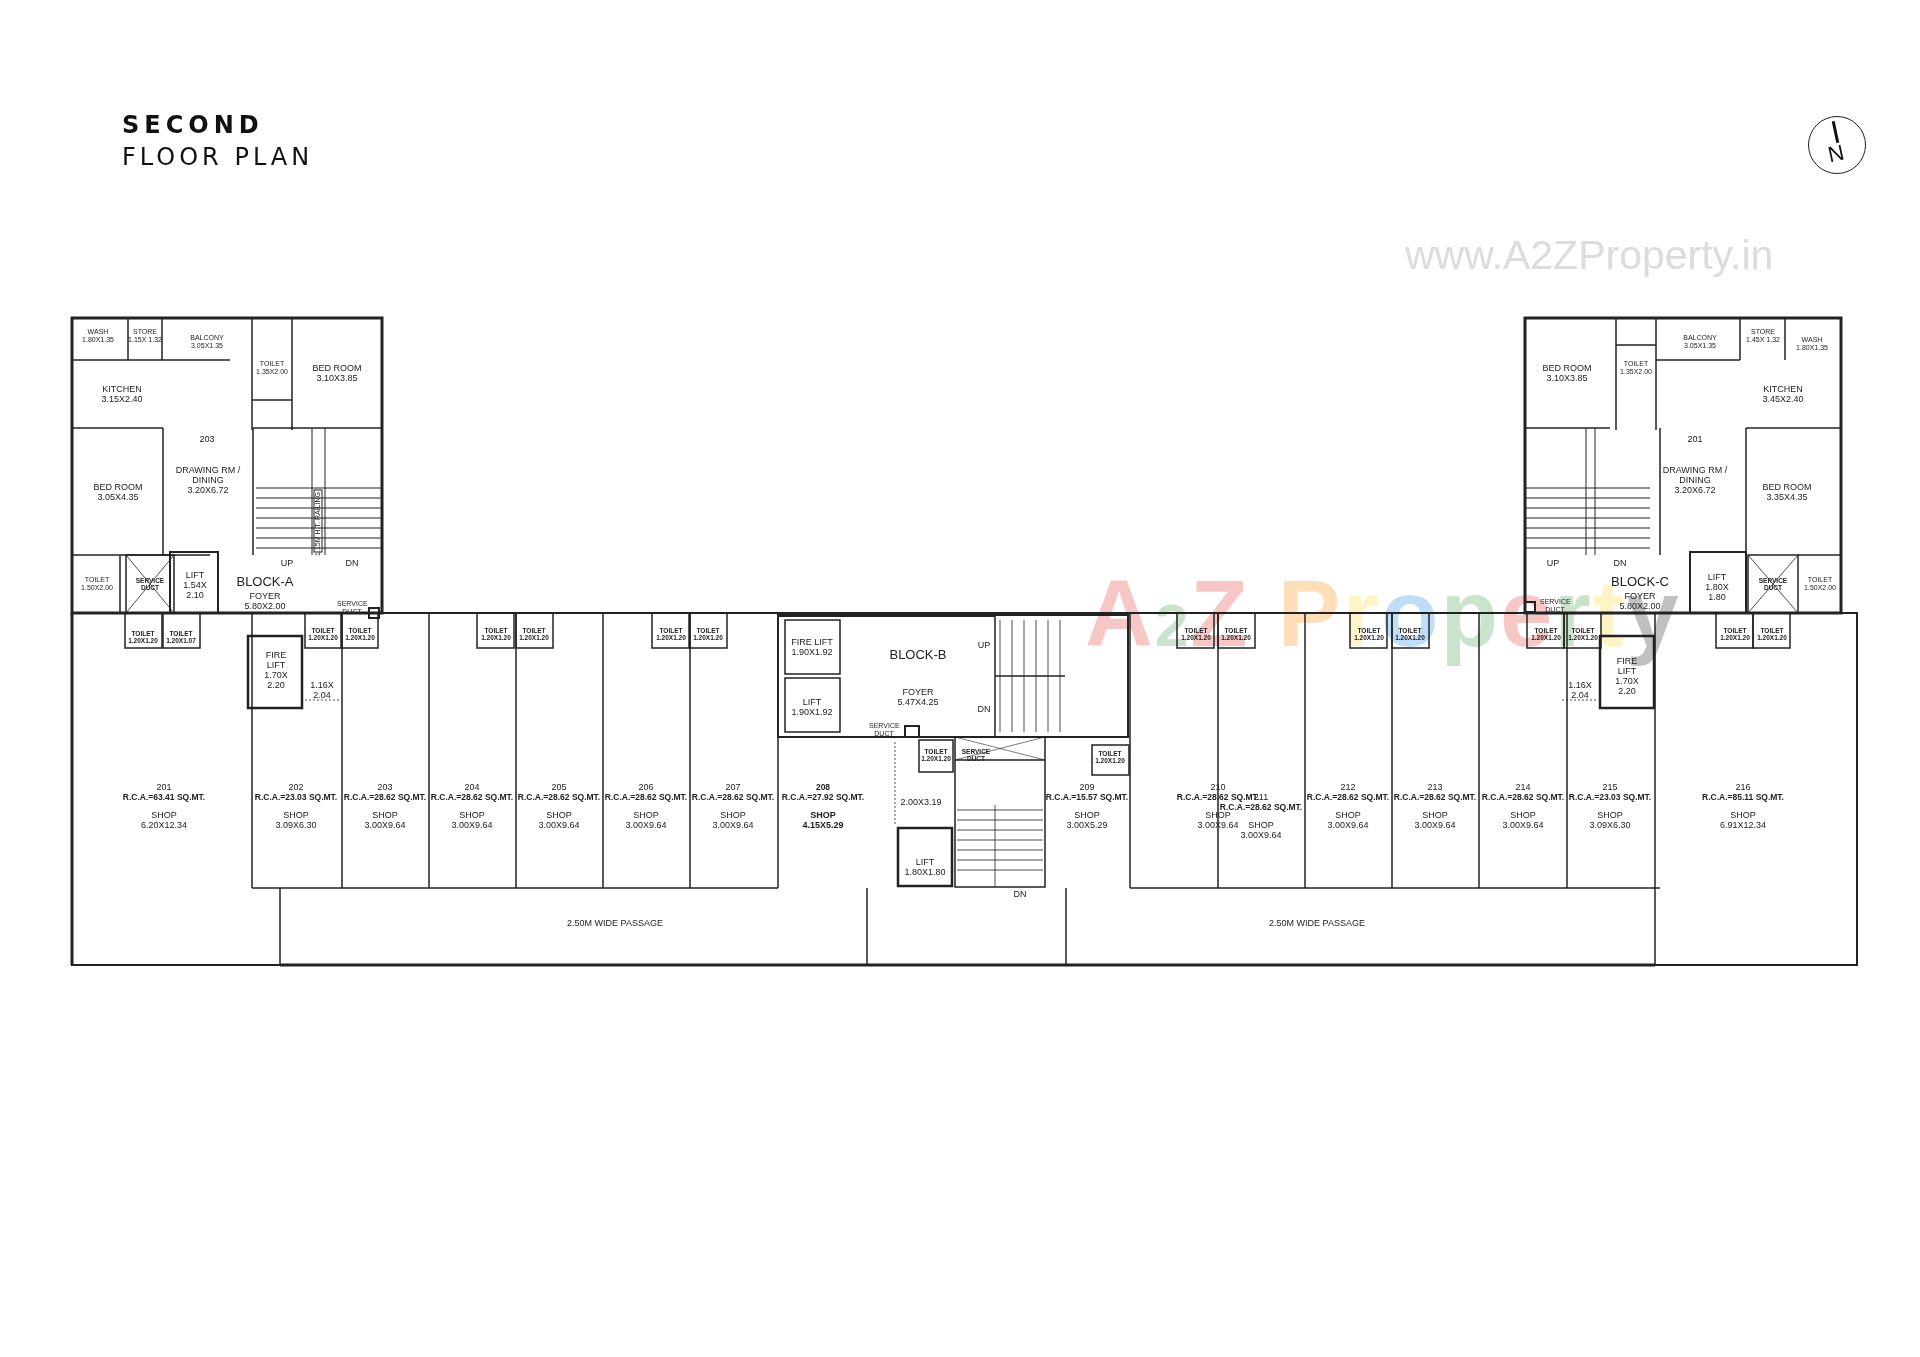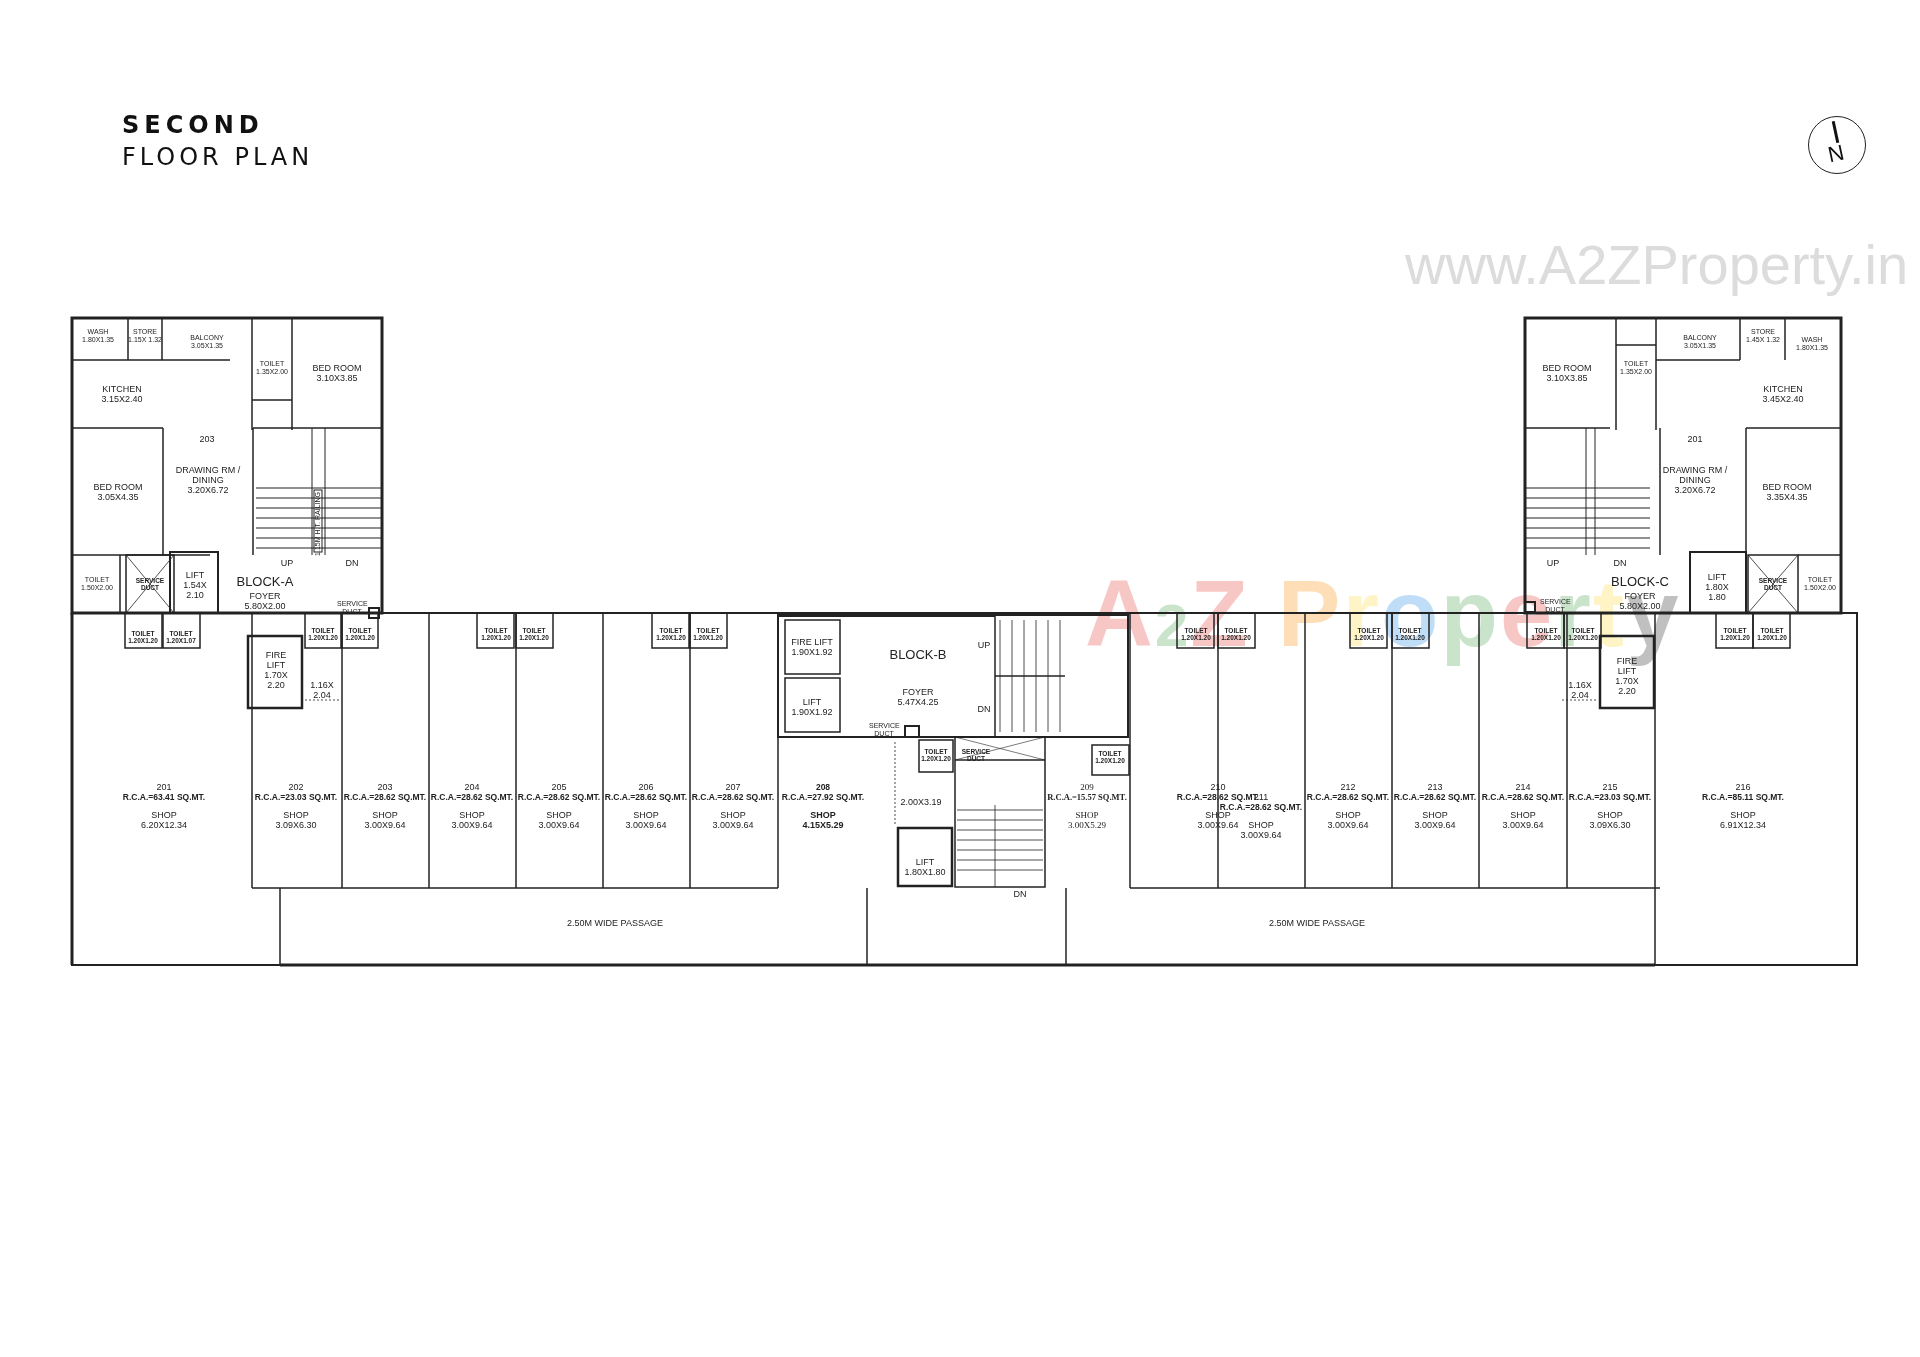--- a/index.html
+++ b/index.html
@@ -3,21 +3,21 @@
 <meta charset="utf-8">
 <style>
   html, body { margin: 0; padding: 0; background: #ffffff; }
   body { width: 1920px; height: 1357px; position: relative; overflow: hidden; font-family: "Liberation Sans", sans-serif; color: #222; }
   .title-wrap { position: absolute; left: 122px; top: 110px; }
   .title-1 { font-family: "DejaVu Sans", sans-serif; font-weight: bold; font-size: 24px; letter-spacing: 5px; color: #111; line-height: 30px; }
   .title-2 { font-family: "DejaVu Sans", sans-serif; font-size: 24px; letter-spacing: 4px; color: #111; line-height: 34px; font-weight: normal; }
   .compass { position: absolute; left: 1808px; top: 116px; width: 56px; height: 56px; border: 1.5px solid #222; border-radius: 50%; }
   .compass .needle { position: absolute; left: 25px; top: 4px; width: 3px; height: 22px; background: #111; transform: rotate(-12deg); }
   .compass .n { position: absolute; left: 19px; top: 24px; font-size: 22px; transform: rotate(-12deg); color: #111; }
-  .watermark-url { position: absolute; left: 1405px; top: 232px; font-size: 56px; color: #dcdcdc; letter-spacing: 0px; }
+  .watermark-url { position: absolute; left: 1405px; top: 232px; font-size: 41px; color: #dcdcdc; letter-spacing: 0px; }
   .watermark-logo { position: absolute; left: 1085px; top: 560px; font-size: 94px; font-weight: bold; opacity: 0.28; letter-spacing: 2px; }
   .watermark-logo span:nth-child(1) { color: #e53935; }
   .watermark-logo span:nth-child(2) { color: #43a047; font-size: 60px; }
   .watermark-logo span:nth-child(3) { color: #e53935; }
   .watermark-logo span:nth-child(4) { color: #1e88e5; }
   .watermark-logo span:nth-child(5) { color: #fb8c00; }
   .watermark-logo span:nth-child(6) { color: #fdd835; }
   .watermark-logo span:nth-child(7) { color: #1e88e5; }
   .watermark-logo span:nth-child(8) { color: #43a047; }
   .watermark-logo span:nth-child(9) { color: #e53935; }
@@ -451,21 +451,21 @@
   <div>SHOP</div>
   <div>3.00X9.64</div>
 </div>
 <div class="lbl" style="left:823px; top:782px; font-weight:bold;">
   <div class="b">208</div>
   <div class="b">R.C.A.=27.92 SQ.MT.</div>
   <div style="height:8px;"></div>
   <div>SHOP</div>
   <div>4.15X5.29</div>
 </div>
-<div class="lbl" style="left:1087px; top:782px;font-family:Liberation Serif, serif;">
+<div class="lbl" style="left:1087px; top:782px;">
   <div>209</div>
   <div class="b">R.C.A.=15.57 SQ.MT.</div>
   <div style="height:8px;"></div>
   <div>SHOP</div>
   <div>3.00X5.29</div>
 </div>
 <div class="lbl" style="left:1174px; top:782px;margin-left:44px;">
   <div>210</div>
   <div class="b">R.C.A.=28.62 SQ.MT.</div>
   <div style="height:8px;"></div>

